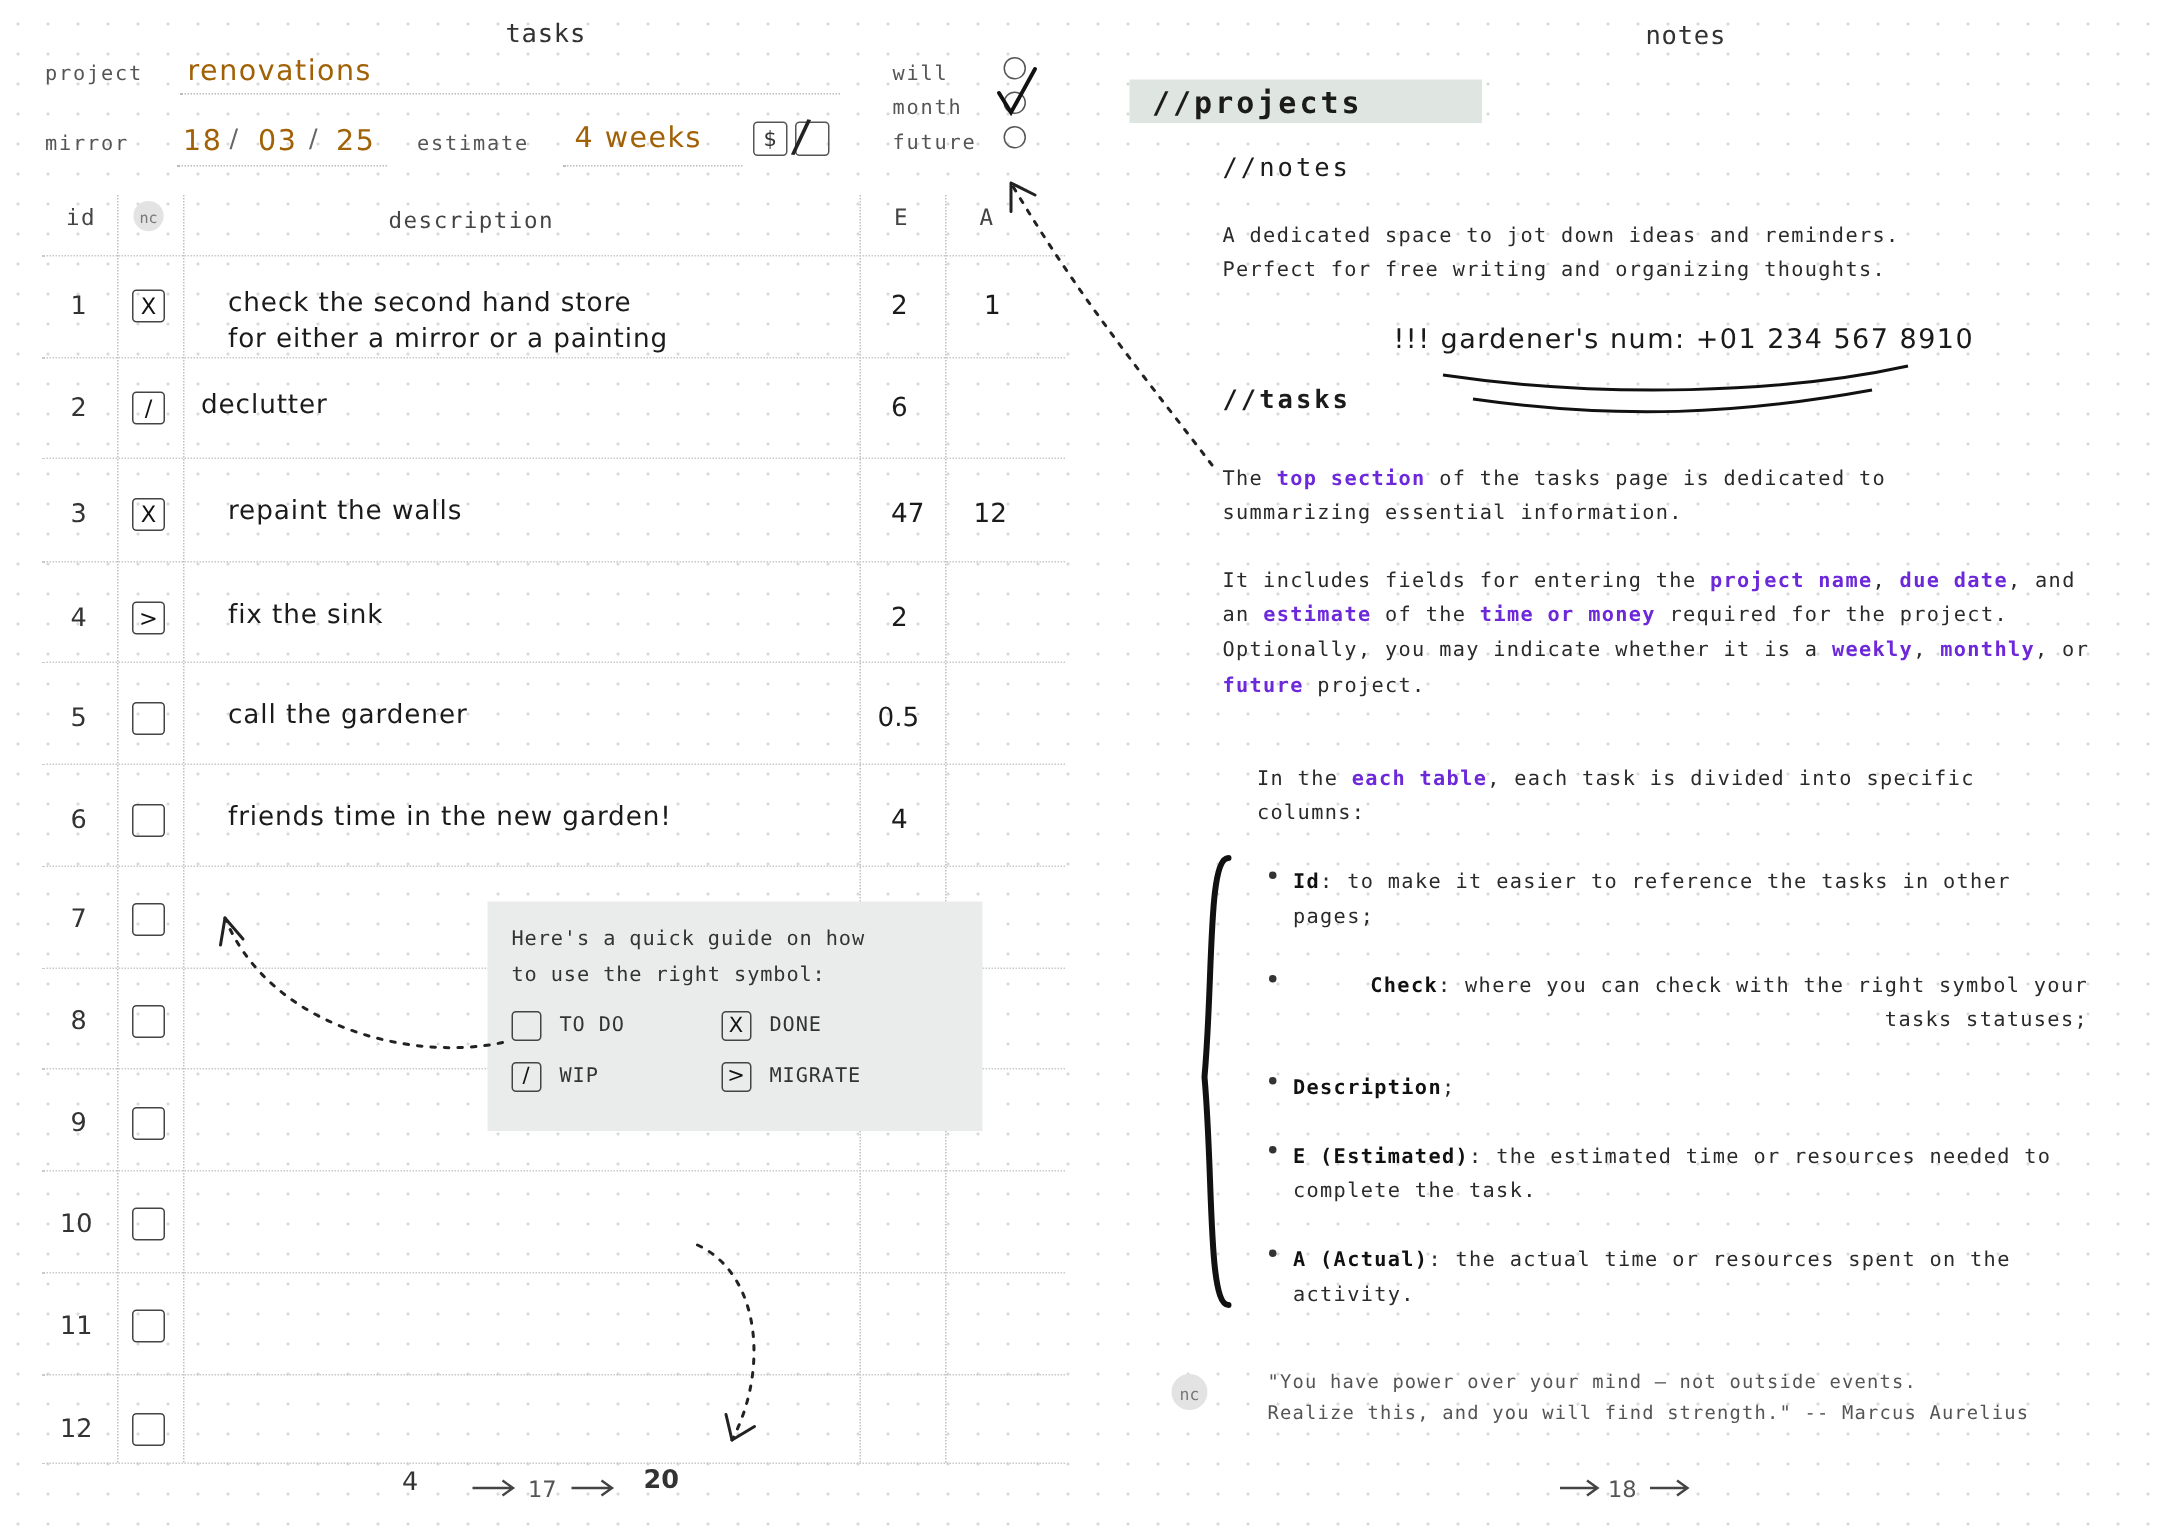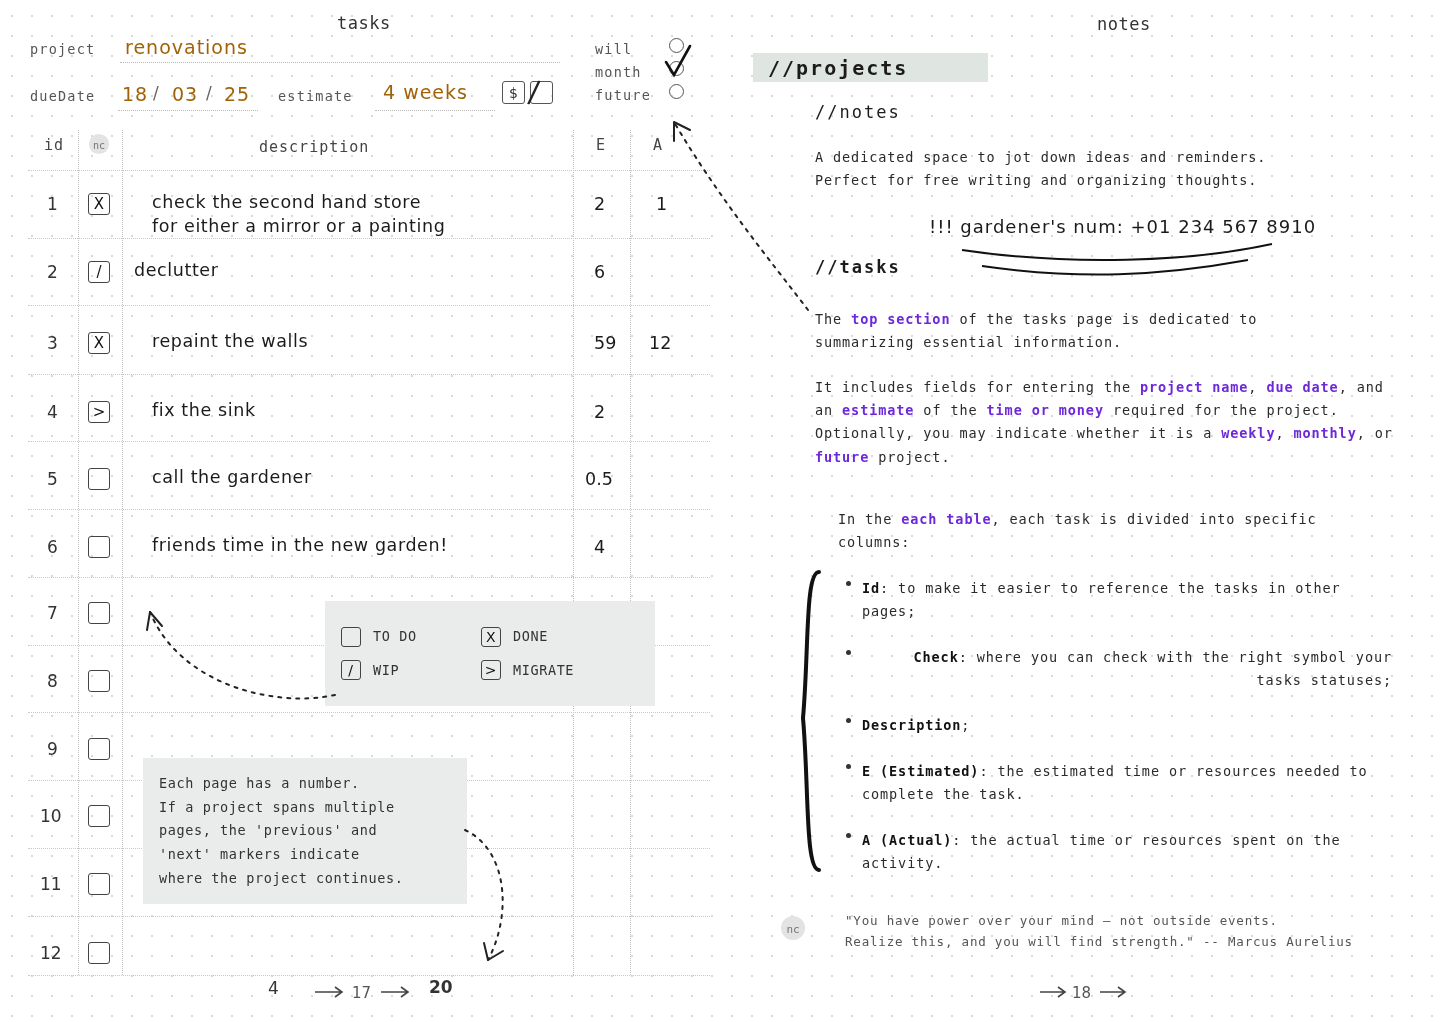--- a/index.html
+++ b/index.html
@@ -174,21 +174,21 @@
 <div id="grid"></div>
 
 <div class="left">
 
   <div class="page-title" id="tasks-title">tasks</div>
 
   <div class="lbl" id="project-label">project</div>
   <div class="val" id="project-value">renovations</div>
   <div id="project-line"></div>
 
-  <div class="lbl" id="duedate-label">dueDate</div>
+  <div class="lbl" id="duedate-label">mirror</div>
   <div class="val" id="duedate-dd">18</div>
   <div class="val" id="duedate-s1">/</div>
   <div class="val" id="duedate-mm">03</div>
   <div class="val" id="duedate-s2">/</div>
   <div class="val" id="duedate-yy">25</div>
   <div id="duedate-line"></div>
 
   <div class="lbl" id="estimate-label">estimate</div>
   <div class="val" id="estimate-value">4 weeks</div>
   <div id="estimate-line"></div>
@@ -241,21 +241,21 @@
 for either a mirror or a painting</div>
       <div class="row-e" style="left: 594px; top: 194px;">2</div>
       <div class="row-a" style="left: 656px; top: 194px;">1</div>
       <div class="row-id" style="left: 47px; top: 262px;">2</div>
       <div class="chk" style="left: 88px; top: 261px;">/</div>
       <div class="row-desc" style="left: 134px; top: 259px; white-space: pre-line; line-height: 1.35;">declutter</div>
       <div class="row-e" style="left: 594px; top: 262px;">6</div>
       <div class="row-id" style="left: 47px; top: 333px;">3</div>
       <div class="chk" style="left: 88px; top: 332px;">X</div>
       <div class="row-desc" style="left: 152px; top: 330px; white-space: pre-line; line-height: 1.35;">repaint the walls</div>
-      <div class="row-e" style="left: 594px; top: 333px;">59</div>
+      <div class="row-e" style="left: 594px; top: 333px;">47</div>
       <div class="row-a" style="left: 649px; top: 333px;">12</div>
       <div class="row-id" style="left: 47px; top: 402px;">4</div>
       <div class="chk" style="left: 88px; top: 401px;">&gt;</div>
       <div class="row-desc" style="left: 152px; top: 399px; white-space: pre-line; line-height: 1.35;">fix the sink</div>
       <div class="row-e" style="left: 594px; top: 402px;">2</div>
       <div class="row-id" style="left: 47px; top: 469px;">5</div>
       <div class="chk" style="left: 88px; top: 468px;"></div>
       <div class="row-desc" style="left: 152px; top: 466px; white-space: pre-line; line-height: 1.35;">call the gardener</div>
       <div class="row-e" style="left: 585px; top: 469px;">0.5</div>
       <div class="row-id" style="left: 47px; top: 537px;">6</div>
@@ -270,45 +270,42 @@
       <div class="chk" style="left: 88px; top: 738px;"></div>
       <div class="row-id" style="left: 40px; top: 806px;">10</div>
       <div class="chk" style="left: 88px; top: 805px;"></div>
       <div class="row-id" style="left: 40px; top: 874px;">11</div>
       <div class="chk" style="left: 88px; top: 873px;"></div>
       <div class="row-id" style="left: 40px; top: 943px;">12</div>
       <div class="chk" style="left: 88px; top: 942px;"></div>
     </div>
 
   <div class="sticky" id="legend-note">
+    <div style="white-space:pre-line;">Here's a quick guide on how
+to use the right symbol:</div>
     <div class="legend-grid">
       <div class="legend-item">
         <span class="legend-box"></span>
         <span>TO DO</span>
       </div>
       <div class="legend-item">
         <span class="legend-box">X</span>
         <span>DONE</span>
       </div>
       <div class="legend-item">
         <span class="legend-box">/</span>
         <span>WIP</span>
       </div>
       <div class="legend-item">
         <span class="legend-box">&gt;</span>
         <span>MIGRATE</span>
       </div>
     </div>
   </div>
 
-  <div class="sticky" id="page-note" style="white-space:pre-line;">Each page has a number.
-If a project spans multiple
-pages, the 'previous' and
-'next' markers indicate
-where the project continues.</div>
 
   <svg style="position:absolute;left:125px;top:590px;width:230px;height:120px;">
     <path d="M210 105 C150 118, 55 95, 25 22" fill="none" stroke="#222" stroke-width="2" stroke-dasharray="3 6" stroke-linecap="round"></path>
     <path d="M25 22 l12 14 M25 22 l-3 18" fill="none" stroke="#222" stroke-width="2" stroke-linecap="round"></path>
   </svg>
   <svg style="position:absolute;left:460px;top:820px;width:60px;height:160px;">
     <path d="M5 10 C48 30, 52 95, 28 140" fill="none" stroke="#222" stroke-width="2" stroke-dasharray="3 6" stroke-linecap="round"></path>
     <path d="M28 140 l15 -9 M28 140 l-4 -17" fill="none" stroke="#222" stroke-width="2" stroke-linecap="round"></path>
   </svg>
 

